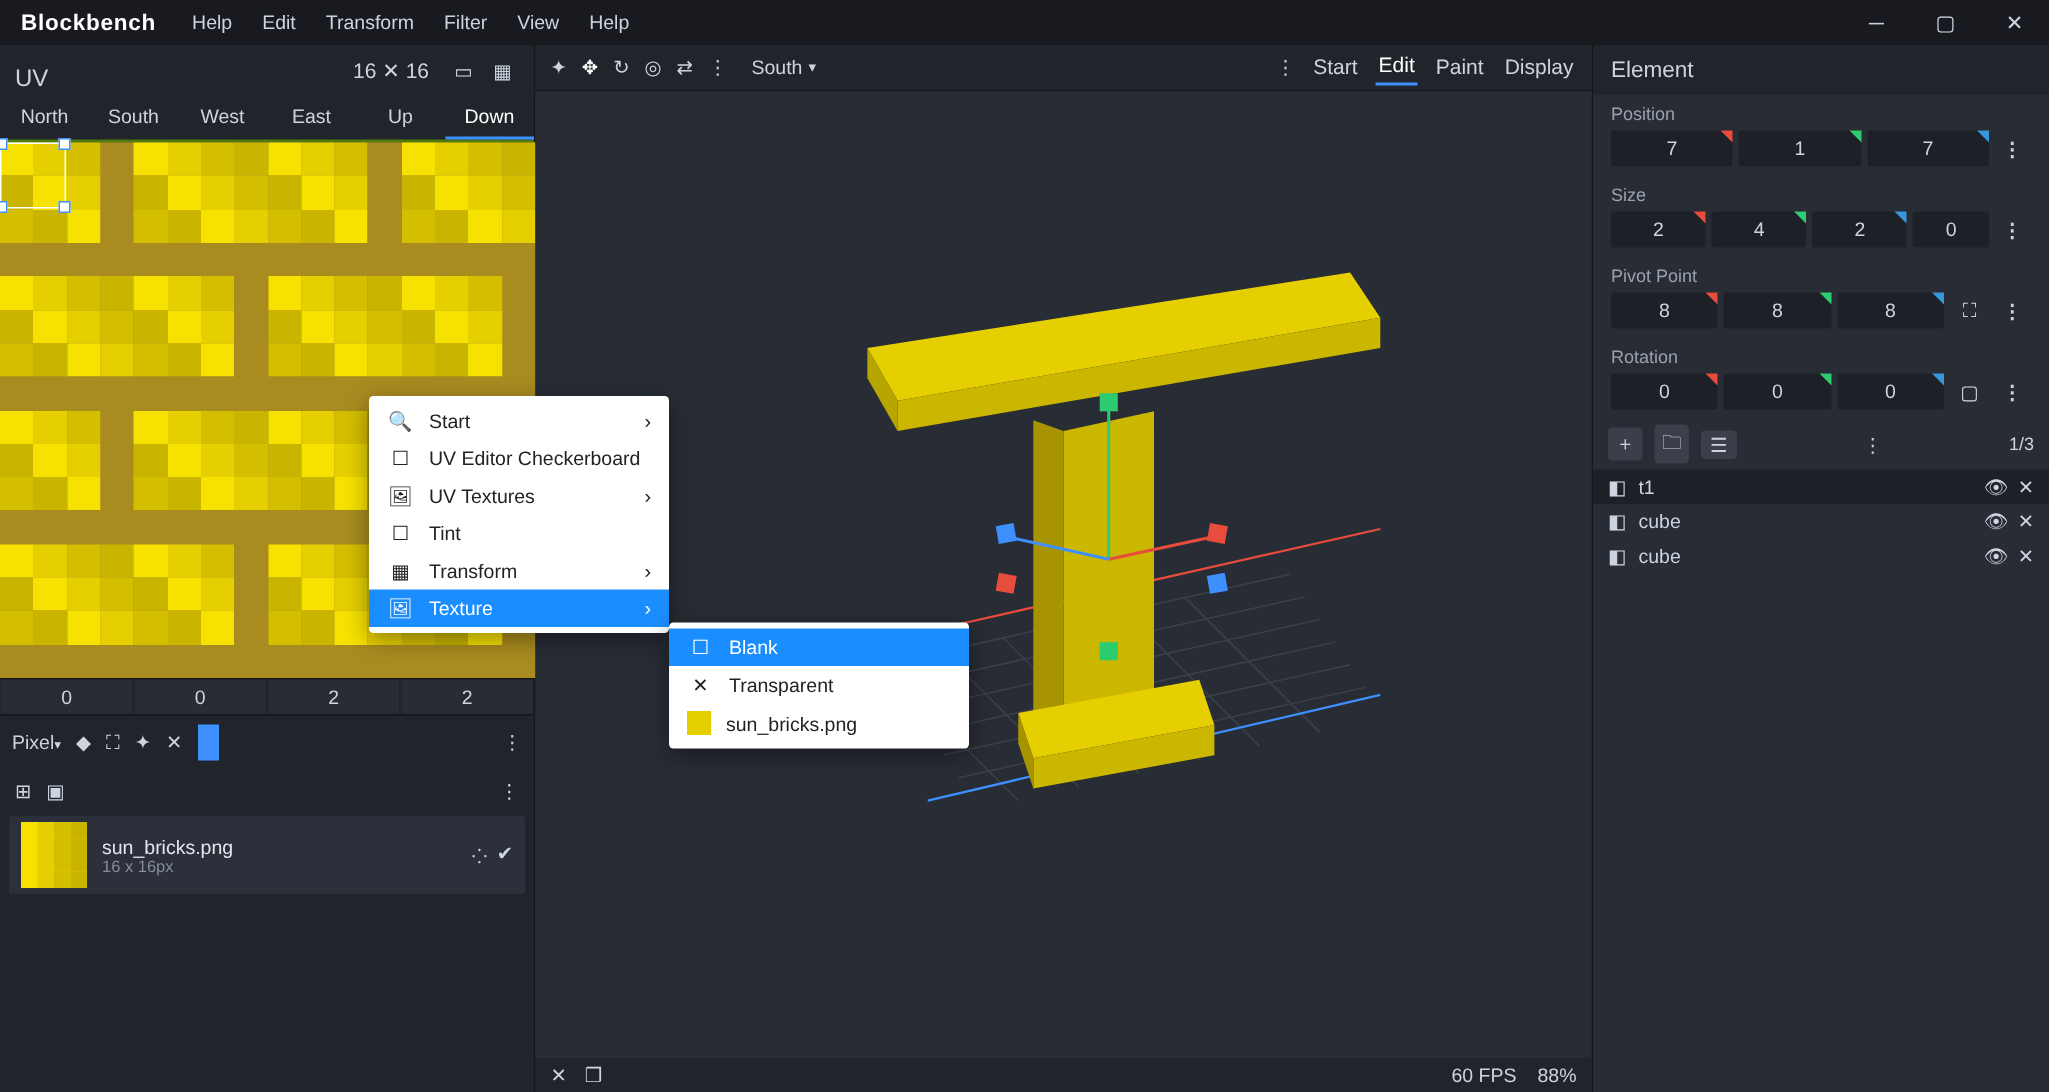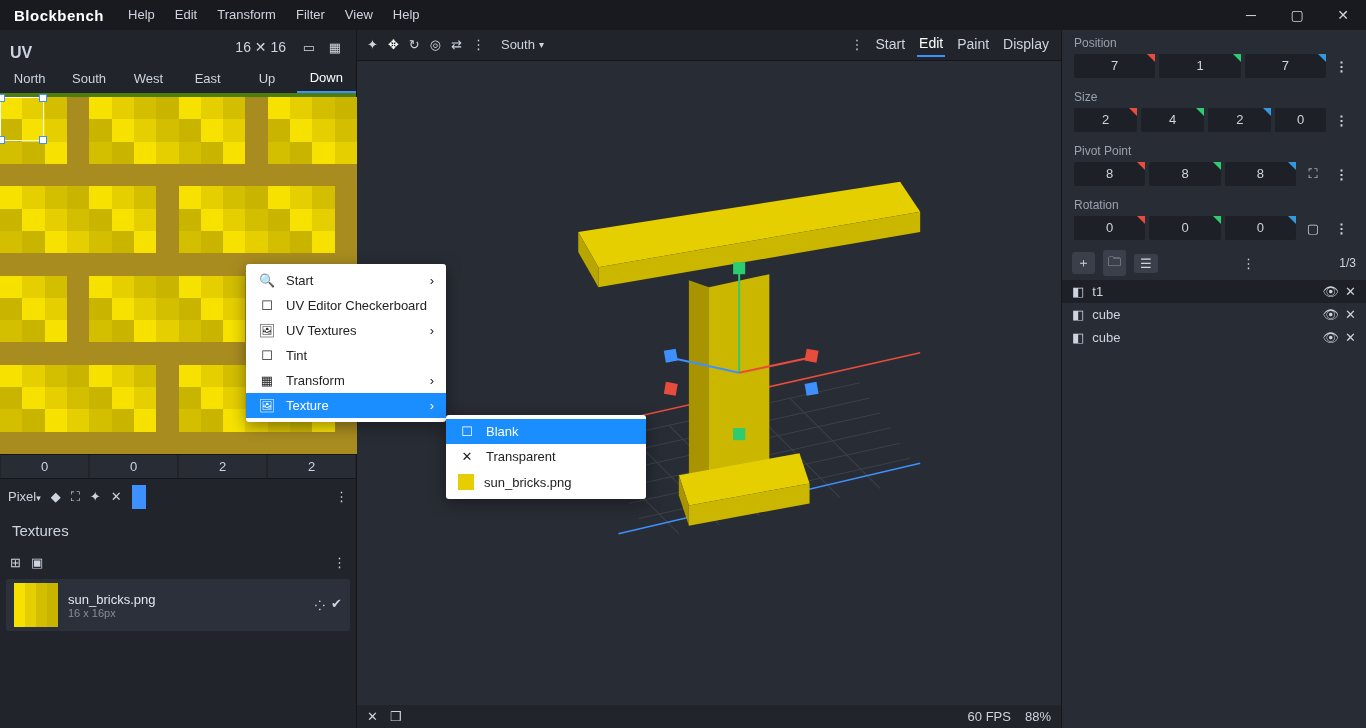--- a/index.html
+++ b/index.html
@@ -6,24 +6,24 @@
 body { width:1366px; height:728px; background:#21252b; overflow:hidden; position:relative; }
 .titlebar { height:30px; background:#181a1f; display:flex; align-items:center; }
 .logo { font-weight:bold; font-size:15px; padding:0 14px; letter-spacing:0.5px; color:#fff; }
 .menus { display:flex; }
 .menus div { padding:0 10px; line-height:30px; cursor:pointer; }
 .win-ctrl { margin-left:auto; display:flex; }
 .win-ctrl div { width:46px; text-align:center; line-height:30px; font-size:14px; }
 .main { display:flex; height:698px; }
 .left-col { width:357px; background:#21252b; display:flex; flex-direction:column; border-right:1px solid #14161a; }
 .uv-header { display:flex; align-items:center; padding:6px 10px; height:34px; }
-.uv-header .title { font-size:16px; font-weight:700;margin-top:12px; }
+.uv-header .title { font-size:16px; font-weight:400;margin-top:12px; }
 .uv-header .dim { margin-left:auto; margin-right:8px; font-size:14px; }
 .ico-sm { width:22px; height:22px; display:inline-flex; align-items:center; justify-content:center; margin-left:4px; }
-.face-tabs { display:flex; border-bottom:4px solid #4d7c0f;align-items:center; }
+.face-tabs { display:flex; border-bottom:2px solid #4d7c0f; }
 .face-tabs div { flex:1; text-align:center; padding:6px 0; font-size:13px; cursor:pointer; }
 .face-tabs div.active { border-bottom:2px solid #3e90ff; color:#fff; }
 .uv-view { position:relative; width:357px; height:357px; background:#a98c20; }
 .brick-tex { position:absolute; inset:0; display:grid; grid-template-columns:repeat(16,1fr); grid-template-rows:repeat(16,1fr); }
 .brick-tex span { background:#f0d500; }
 .uv-sel { position:absolute; left:0; top:0; width:44px; height:44px; border:1px solid #fff; }
 .uv-sel .h { position:absolute; width:8px; height:8px; background:#fff; border:1px solid #3e90ff; }
 .uv-bottom { display:flex; height:24px; background:#21252b; border-top:1px solid #14161a; }
 .uv-bottom div { flex:1; text-align:center; line-height:24px; background:#282c34; margin:0 1px; }
 .toolrow { display:flex; align-items:center; height:36px; padding:0 8px; gap:10px; border-top:1px solid #14161a; }
@@ -393,21 +393,20 @@
     <div class="toolrow">
       <span><span>Pixel</span><span style="font-size:9px">▾</span></span>
       <span>◆</span>
       <span>⛶</span>
       <span>✦</span>
       <span>✕</span>
       <span class="swatch"></span>
       <span style="margin-left:auto">⋮</span>
     </div>
     <div class="tex-panel">
-      <div class="tex-head">Textures</div>
       <div class="tex-tools">
         <span>⊞</span>
         <span>▣</span>
         <span style="margin-left:auto">⋮</span>
       </div>
       <div class="tex-item">
         <div class="tex-thumb" id="texThumb">
             <span style="background: rgb(246, 225, 0);"></span>
             <span style="background: rgb(230, 207, 0);"></span>
             <span style="background: rgb(212, 190, 0);"></span>
@@ -507,20 +506,21 @@
       <span>✕</span>
       <span>❒</span>
       <div class="r">
         <span>60 FPS</span>
         <span>88%</span>
       </div>
     </div>
   </div>
 
   <div class="right-col">
+    <div class="panel-head">Element</div>
 
     <div class="prop">
       <div class="prop-label">Position</div>
       <div class="vec-row">
         <div class="cell"><span>7</span><span class="corner x"></span></div>
         <div class="cell"><span>1</span><span class="corner y"></span></div>
         <div class="cell"><span>7</span><span class="corner z"></span></div>
         <div class="more-col">⋮</div>
       </div>
     </div>

